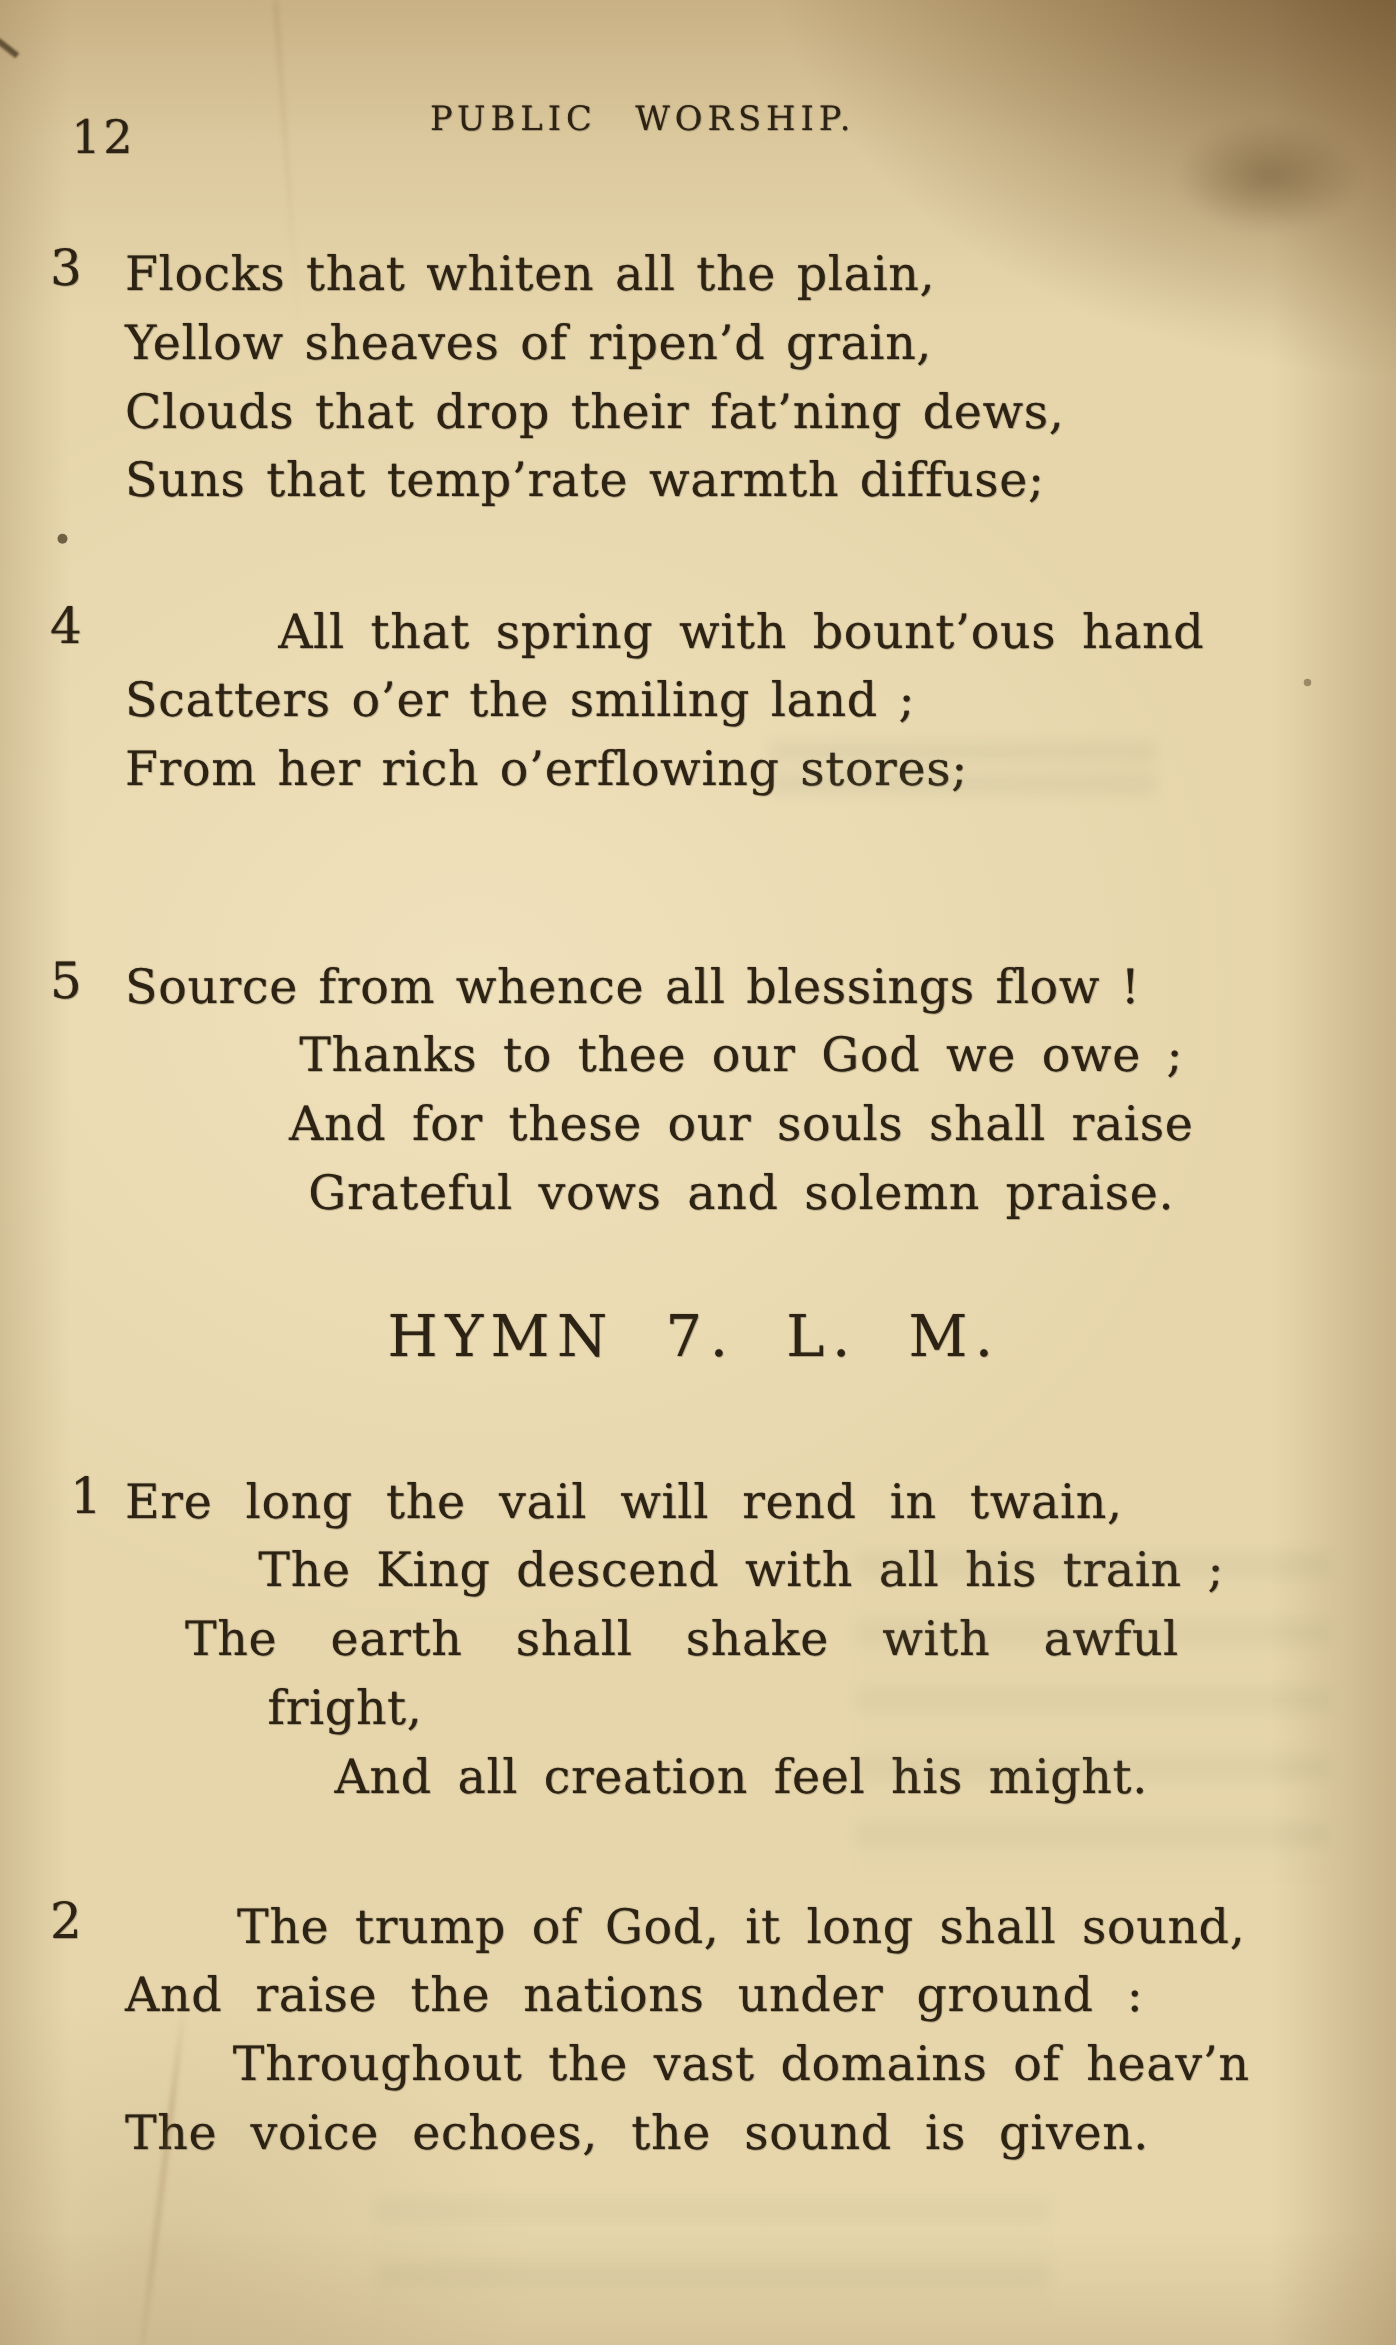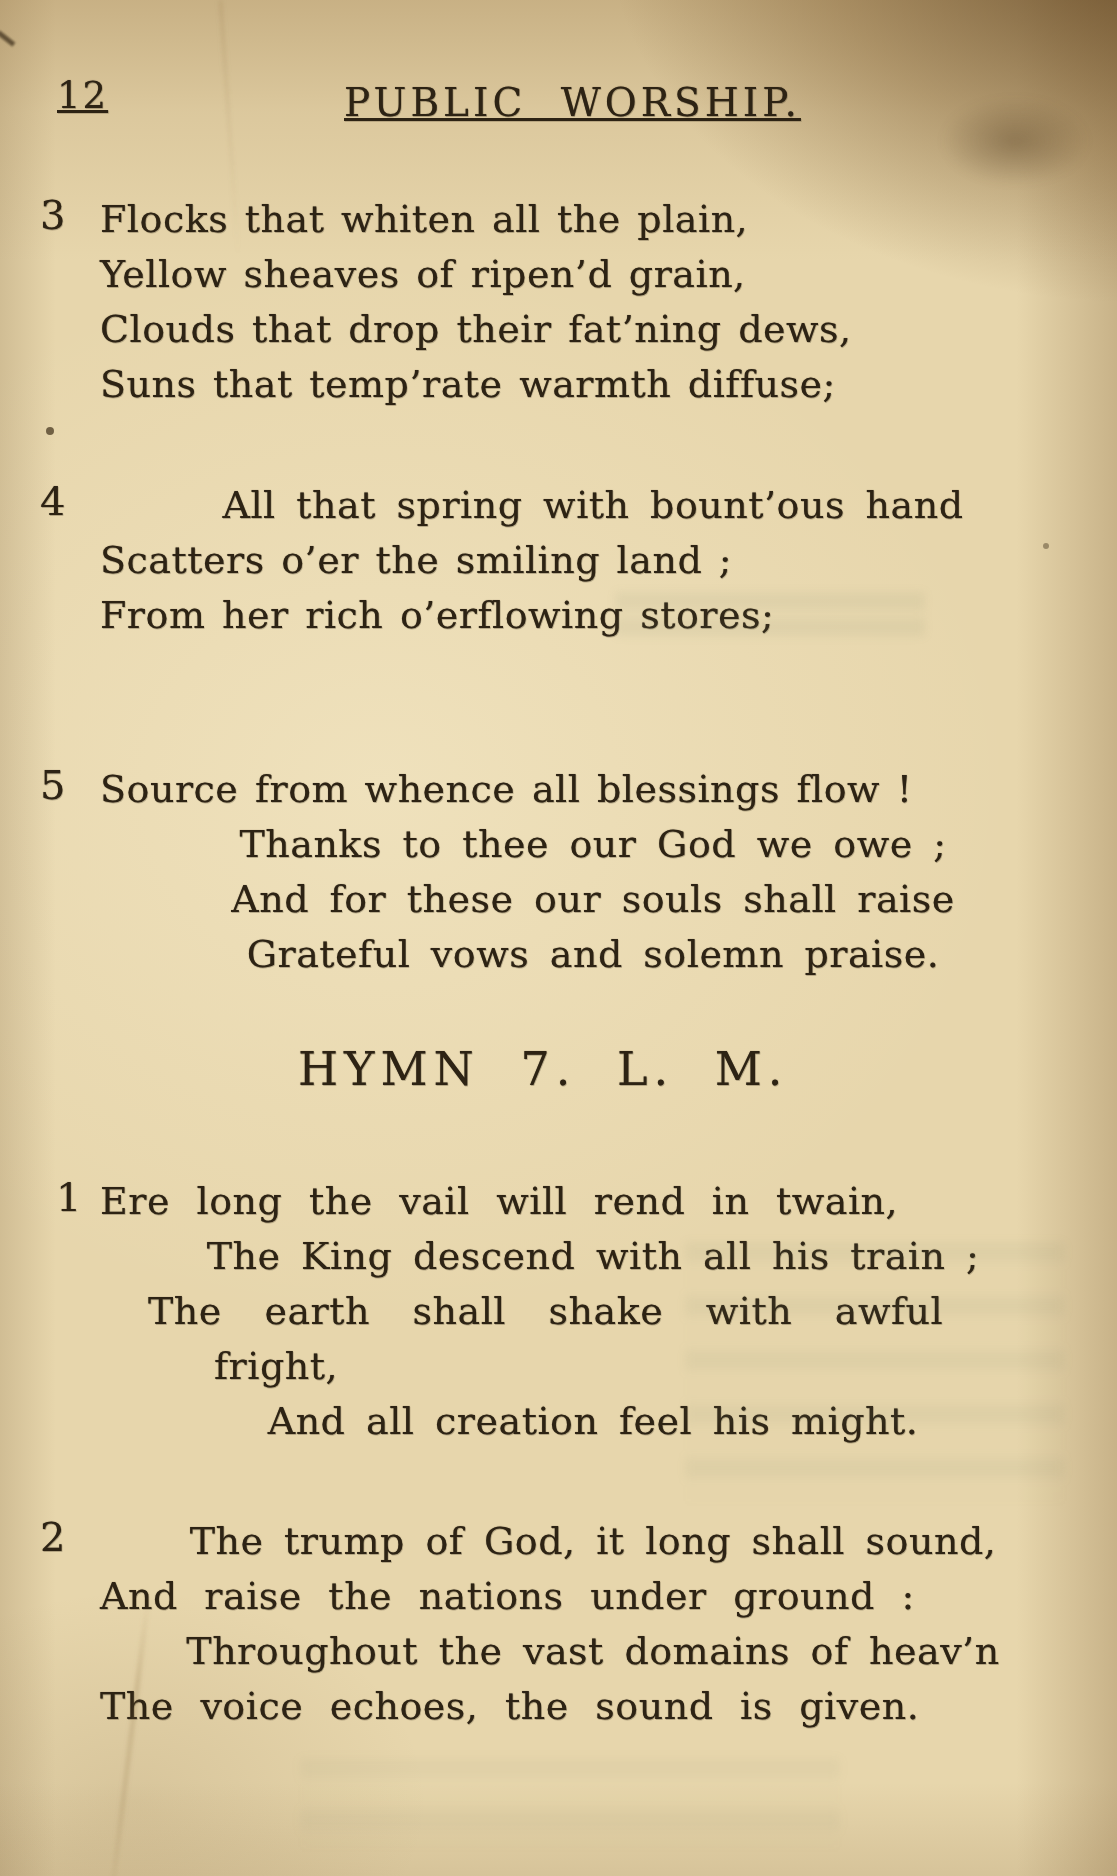--- a/index.html
+++ b/index.html
@@ -16,37 +16,37 @@
       linear-gradient(180deg, rgba(150,116,68,0.38), rgba(150,116,68,0.14) 6%, rgba(150,116,68,0) 14%),
       linear-gradient(270deg, rgba(128,96,54,0.30), rgba(128,96,54,0) 9%),
       linear-gradient(90deg, rgba(118,90,52,0.20), rgba(118,90,52,0) 5%),
       linear-gradient(0deg, rgba(128,98,56,0.16), rgba(128,98,56,0) 5%),
       radial-gradient(ellipse 900px 760px at 34% 42%, rgba(252,243,214,0.38), rgba(252,243,214,0) 70%),
       radial-gradient(ellipse 420px 300px at 12% 96%, rgba(120,92,52,0.14), rgba(120,92,52,0) 70%);
   }
 
   .ink { color:#2d2314; text-shadow:0 0 1px rgba(45,35,20,0.55), 0.7px 0.9px 0 rgba(45,35,20,0.22); }
 
-  .page-number { position:absolute; left:57px; top:74px; font-size:37px; letter-spacing:2px;text-decoration:underline; }
-  .running-header { position:absolute; left:344px; top:80px; font-size:39px; letter-spacing:4px; word-spacing:18px;text-decoration:underline; }
+  .page-number { position:absolute; left:57px; top:88px; font-size:37px; letter-spacing:2px; }
+  .running-header { position:absolute; left:344px; top:80px; font-size:27px; letter-spacing:4px; word-spacing:18px; }
 
   .verse { position:absolute; left:36px; width:1050px; }
   .vnum { position:absolute; left:4px; top:0; font-size:40px; }
   .vlines { margin-left:64px; }
   .line { font-size:38px; line-height:55px; letter-spacing:0.5px; word-spacing:4px; white-space:nowrap; }
 
   .v3 { top:192px; }
   .v4 { top:478px; }
   .v5 { top:762px; }
   .h7v1 { top:1174px; }
   .h7v2 { top:1514px; }
   .h7v1 .vnum { left:20px; }
 
   .hymn-heading {
-    position:absolute; left:298px; top:1042px;
+    position:absolute; left:310px; top:1042px;
     font-size:46px; letter-spacing:6px; word-spacing:20px; white-space:nowrap;
   }
 
   .ws1 { word-spacing:8px;text-align:center; }
   .ws2 { word-spacing:14px; }
   .ws3 { word-spacing:30px;margin-left:48px; }
   .indent { padding-left:114px; }
 
   
   .speck { position:absolute; border-radius:50%; background:#4a3a22; filter:blur(0.6px); }

